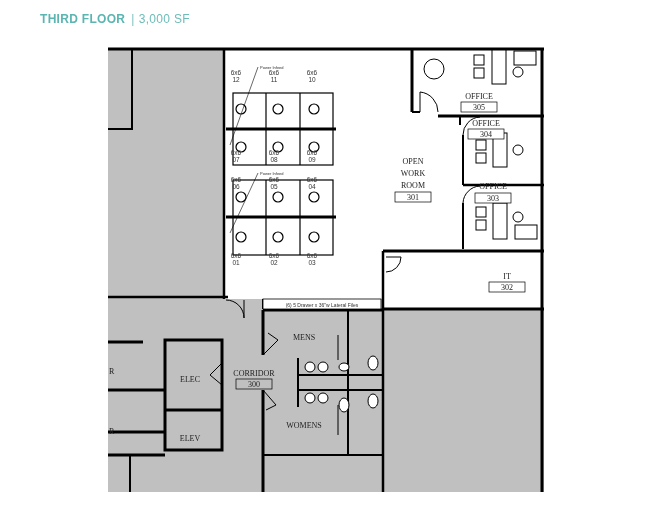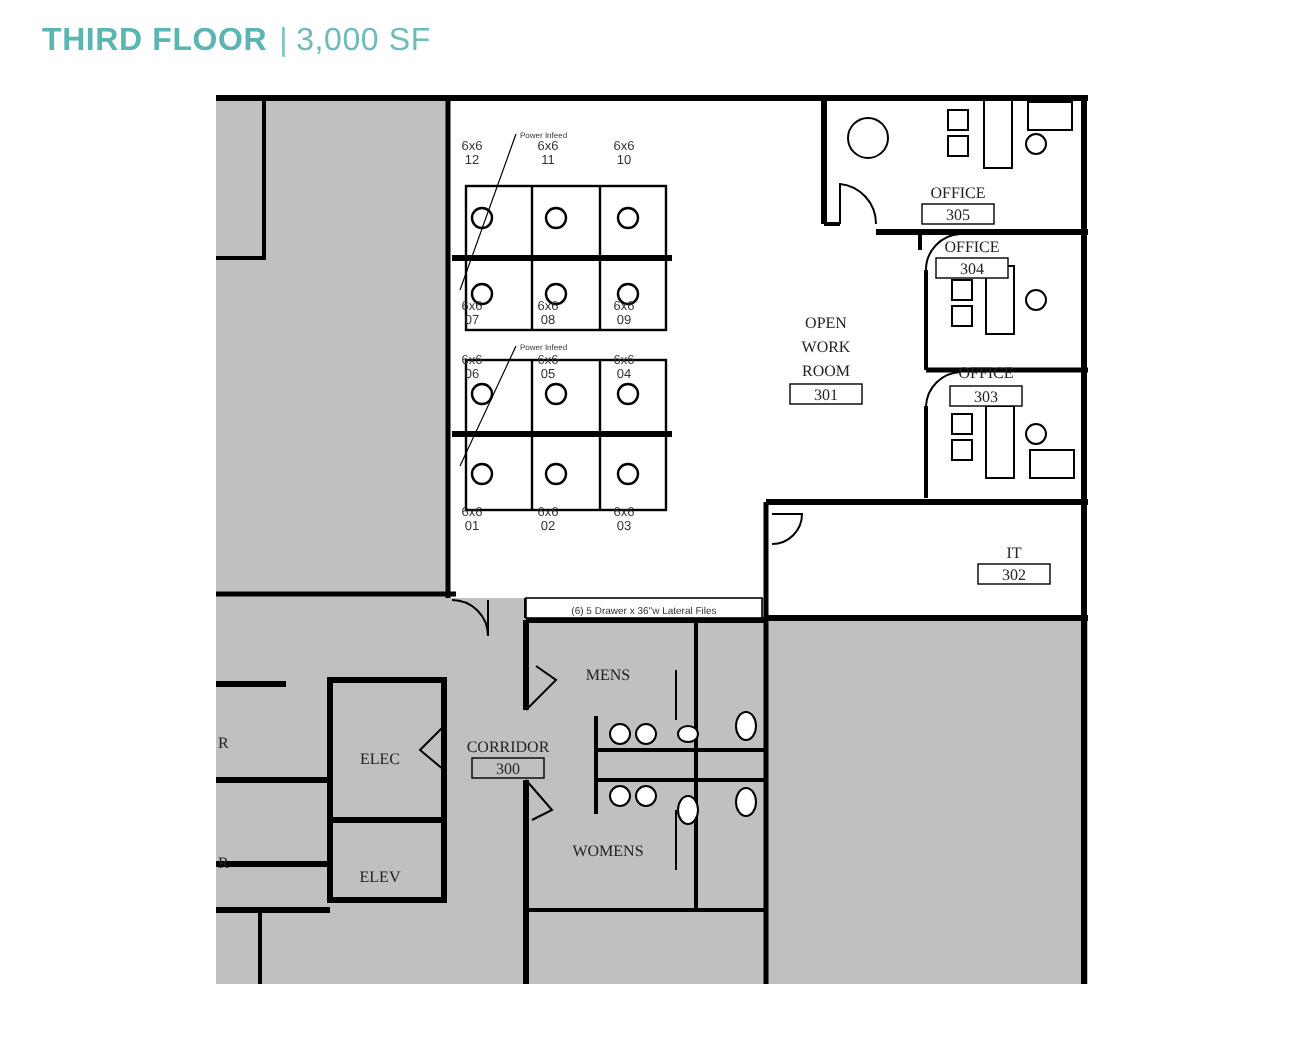--- a/index.html
+++ b/index.html
@@ -1,17 +1,17 @@
 <!DOCTYPE html>
 <html><head>
 <meta charset="utf-8">
 <style>
   html, body { margin: 0; padding: 0; background: #ffffff; }
   body { width: 650px; height: 522px; position: relative; overflow: hidden; font-family: "Liberation Sans", sans-serif; }
-  .title { position: absolute; left: 21px; top: 12px; font-size: 16px; color: #5bb5b1; letter-spacing: 0.3px; }
+  .title { position: absolute; left: 40px; top: 12px; font-size: 12px; color: #5bb5b1; letter-spacing: 0.3px; }
   .title .floor { font-weight: bold; }
   .title .sep { color: #7cc3bf; margin: 0 4px 0 6px; font-weight: normal; }
   .title .area { font-weight: normal; color: #6ebcb8; }
   .plan { position: absolute; left: 108px; top: 45px; width: 436px; height: 447px; }
   svg text { font-family: "Liberation Serif", serif; }
   .lbl { font-size: 8px; fill: #222; }
   .cube { font-family: "Liberation Sans", sans-serif; font-size: 6.5px; fill: #333; }
 </style>
 </head>
 <body>

